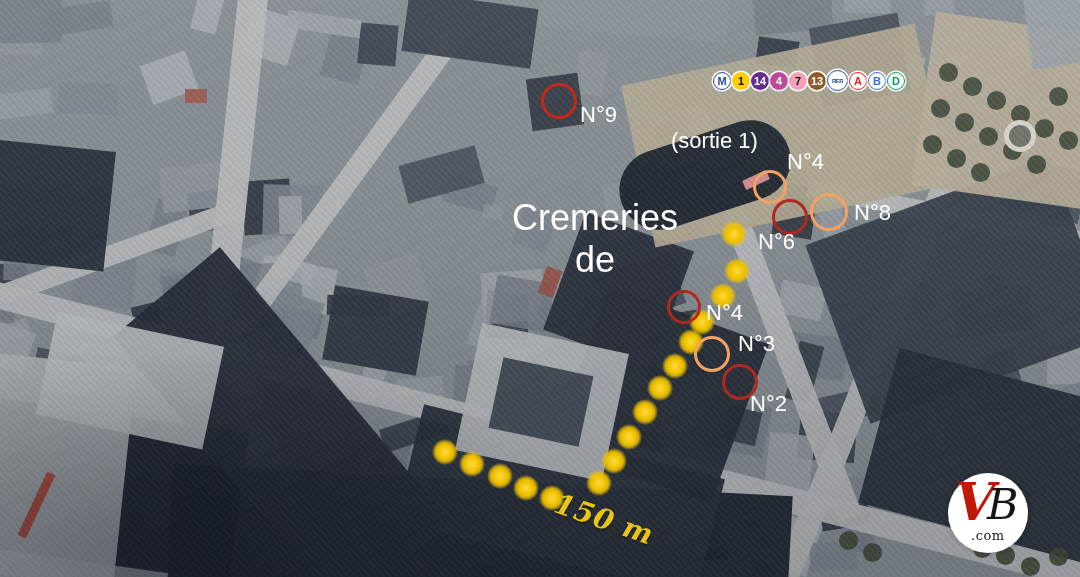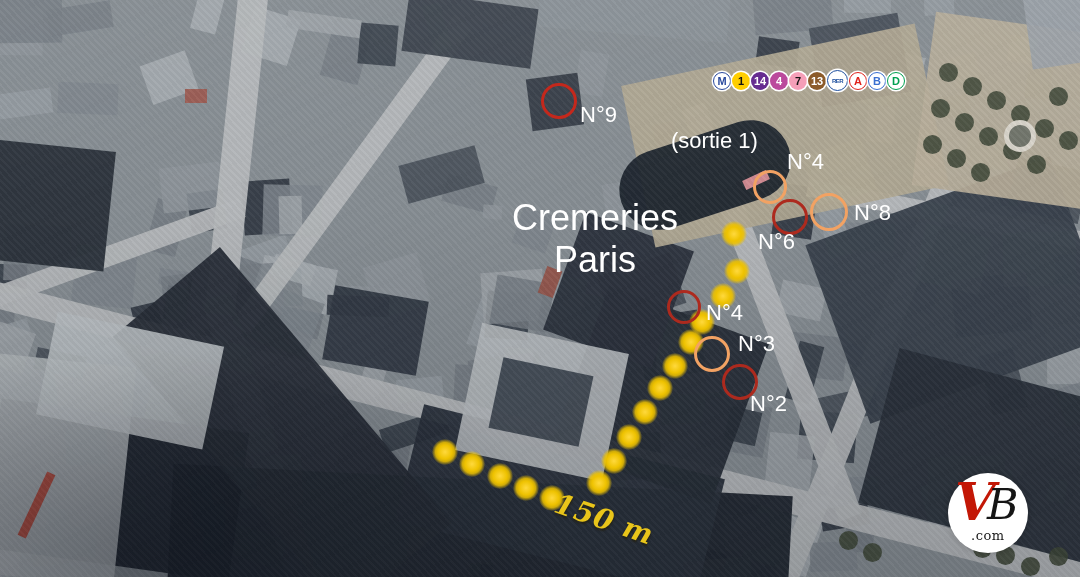--- a/index.html
+++ b/index.html
@@ -306,21 +306,21 @@
       <span class="badge filled" style="color: rgb(255, 255, 255); background: rgb(140, 91, 42);">13</span>
       <span class="badge ringed small-text" style="color: rgb(29, 78, 158);">RER</span>
       <span class="badge ringed" style="color: rgb(224, 35, 28);">A</span>
       <span class="badge ringed" style="color: rgb(58, 111, 208);">B</span>
       <span class="badge ringed" style="color: rgb(0, 160, 80);">D</span>
     </div>
 
   <div class="lbl sortie">(sortie 1)</div>
   <div class="lbl shop">
     <div style="position:static">Cremeries</div>
-    <div style="position:static">Paris</div>
+    <div style="position:static">de</div>
   </div>
   <div class="lbl distance">150 m</div>
 
   <div class="logo">
     <span class="logo-v">V</span>
     <span class="logo-b">B</span>
     <span class="logo-com">.com</span>
   </div>
 </div>
 

